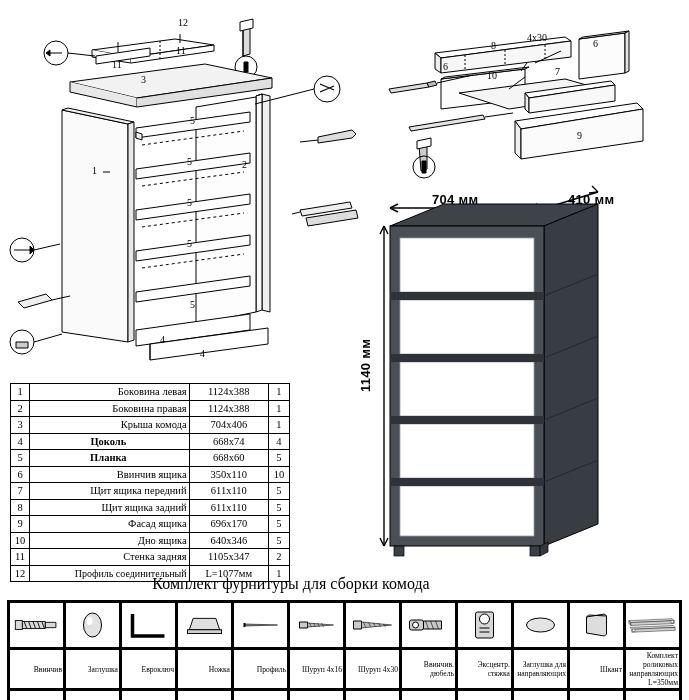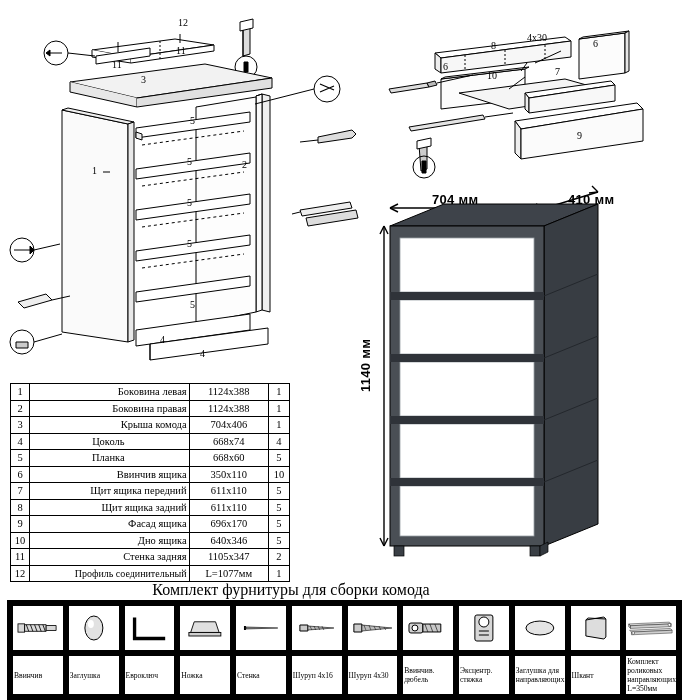--- a/index.html
+++ b/index.html
@@ -39,21 +39,21 @@
   }
   #parts-table td {
     border: 1px solid #000;
     padding: 0px 2px;
     height: 15.5px;
     line-height: 15px;
     white-space: nowrap;
   }
   #parts-table td.num { width: 14px; text-align: center; }
   #parts-table td.name { width: 152px; text-align: right; padding-left: 4px; }
-  #parts-table td.name.ind { text-align: center; padding-left: 0; }
+  #parts-table td.name.ind { text-align: center; padding-left: 0; font-weight: bold; }
   #parts-table td.size { width: 74px; text-align: center; margin-left: 40px; }
   #parts-table td.qty { width: 16px; text-align: center; }
 
   
   #dresser-block { position: absolute; left: 372px; top: 172px; width: 316px; height: 390px; }
   .dim-label {
     position: absolute;
     font-size: 13px;
     font-weight: bold;
     font-family: "Liberation Sans", sans-serif;
@@ -67,32 +67,31 @@
     transform-origin: left top;
   }
 
   
   #kit-title {
     position: absolute;
     left: 0; top: 563px; width: 582px;
     text-align: center;
     font-size: 16px;
     font-family: "Liberation Serif", serif;
-    margin-top: 6px;
   }
   #kit-table {
     position: absolute;
     left: 7px; top: 588px;
     width: 675px;
     border-collapse: collapse;
     table-layout: fixed;
   }
   #kit-table td {
-    border: 6px solid #000000;
-    text-align: left;
+    border: 3px solid #000000;
+    text-align: right;
     vertical-align: middle;
   }
   #kit-table tr.icons td { height: 44px; padding: 0; }
   #kit-table tr.labels td {
     height: 28px;
     font-size: 7.6px;
     line-height: 9px;
     font-family: "Liberation Serif", serif;
     padding: 1px;
   }
@@ -489,21 +488,21 @@
               <circle cx="16" cy="32" r="3" fill="#fff"></circle>
             </g>
           </svg>
         </td>
       </tr>
       <tr class="labels">
         <td>Ввинчив</td>
         <td>Заглушка</td>
         <td>Евроключ</td>
         <td>Ножка</td>
-        <td>Стенка</td>
+        <td>Профиль</td>
         <td>Шуруп 4х16</td>
         <td>Шуруп 4х30</td>
         <td>Ввинчив. дюбель</td>
         <td>Эксцентр. стяжка</td>
         <td>Заглушка для направляющих</td>
         <td>Шкант</td>
         <td>Комплект роликовых направляющих L=350мм</td>
       </tr>
       <tr class="counts">
         <td>26</td>

